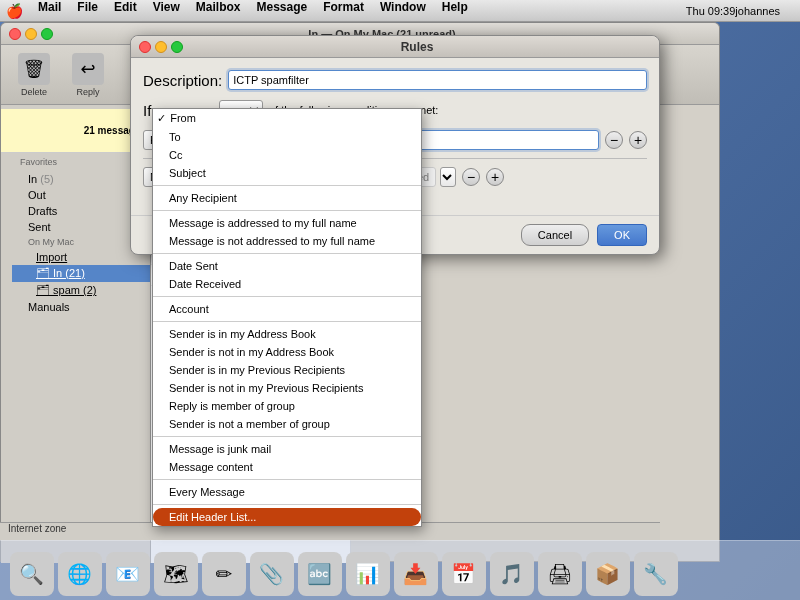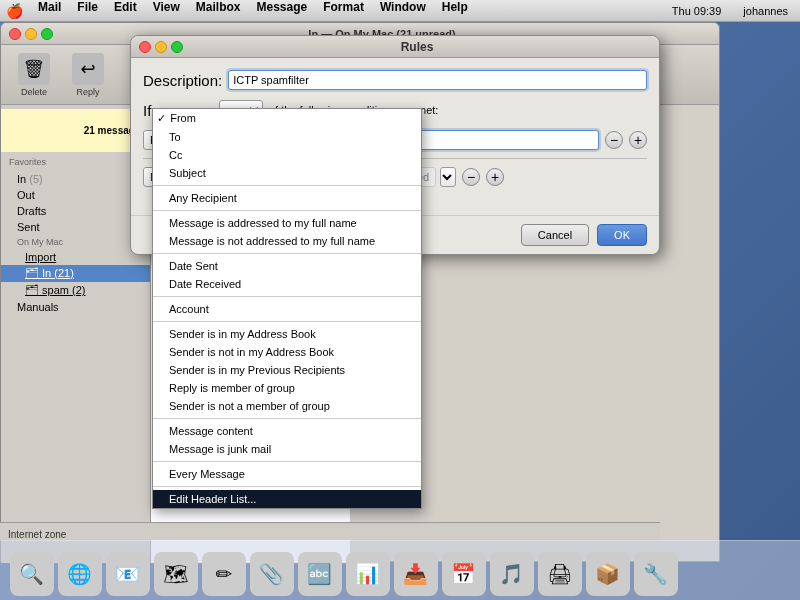--- a/index.html
+++ b/index.html
@@ -47,24 +47,24 @@
       line-height: 22px;
       color: #000;
       font-size: 12px;
       font-weight: bold;
       cursor: pointer;
     }
     .menubar-right {
       margin-left: auto;
       display: flex;
       align-items: center;
-      padding-right: 12px;
+      padding-right: 20px;
       font-size: 11px;
       color: #000;
-      gap: 22px;
+      gap: 0;
     }
 
     
     .mail-window {
       position: absolute;
       top: 22px;
       left: 0;
       width: 720px;
       height: 540px;
       background: #d4d0c8;
@@ -143,20 +143,21 @@
       width: 150px;
       background: #d0cdc6;
       border-right: 1px solid #999;
       padding: 4px 0;
     }
     .sidebar-item {
       padding: 2px 8px 2px 16px;
       font-size: 11px;
       color: #000;
       cursor: pointer;
+      margin-left: 11px;
     }
     .sidebar-item.active {
       background: #5585c8;
       color: white;
     }
     .sidebar-item-indent {
       padding-left: 24px;
       text-decoration: underline;
     }
 
@@ -297,22 +298,23 @@
       content: '✓';
       margin-left: -12px;
       margin-right: 4px;
     }
     .dropdown-separator {
       border: none;
       border-top: 1px solid #ccc;
       margin: 3px 0;
     }
     .dropdown-item.selected-blue {
-      background: #0f172a;
+      background: #c2410c;
       color: #fff;
+      border-radius: 9px;
     }
 
     
     .rules-buttons {
       display: flex;
       justify-content: flex-end;
       gap: 8px;
       margin-top: 8px;
       padding: 8px 12px;
       border-top: 1px solid #ccc;
@@ -320,20 +322,21 @@
     .btn {
       height: 22px;
       padding: 0 16px;
       border-radius: 4px;
       font-size: 11px;
       cursor: pointer;
       border: 1px solid #888;
     }
     .btn-cancel {
       background: linear-gradient(to bottom, #eee, #d0d0d0);
+      border-radius: 9px;
     }
     .btn-ok {
       background: linear-gradient(to bottom, #6699dd, #4477cc);
       color: #fff;
       border: 1px solid #3366bb;
     }
     .mailbox-select-wrapper {
       display: flex;
       align-items: center;
       gap: 4px;
@@ -379,21 +382,21 @@
     
     .status-bar {
       position: absolute;
       bottom: 60px;
       left: 0;
       width: 660px;
       height: 18px;
       background: #d0cdc6;
       border-top: 1px solid #999;
       display: flex;
-      align-items: flex-end;
+      align-items: flex-start;
       padding: 0 8px;
       font-size: 10px;
       color: #333;
     }
   </style>
 </head>
 <body>
 
 <div class="desktop">
 
@@ -551,25 +554,26 @@
     <div class="dropdown-item">Message is not addressed to my full name</div>
     <hr class="dropdown-separator">
     <div class="dropdown-item">Date Sent</div>
     <div class="dropdown-item">Date Received</div>
     <hr class="dropdown-separator">
     <div class="dropdown-item">Account</div>
     <hr class="dropdown-separator">
     <div class="dropdown-item">Sender is in my Address Book</div>
     <div class="dropdown-item">Sender is not in my Address Book</div>
     <div class="dropdown-item">Sender is in my Previous Recipients</div>
+    <div class="dropdown-item">Sender is not in my Previous Recipients</div>
     <div class="dropdown-item">Reply is member of group</div>
     <div class="dropdown-item">Sender is not a member of group</div>
     <hr class="dropdown-separator">
+    <div class="dropdown-item">Message is junk mail</div>
     <div class="dropdown-item">Message content</div>
-    <div class="dropdown-item">Message is junk mail</div>
     <hr class="dropdown-separator">
     <div class="dropdown-item">Every Message</div>
     <hr class="dropdown-separator">
     <div class="dropdown-item selected-blue">Edit Header List...</div>
   </div>
 
   <div class="status-bar">
     <span>Internet zone</span>
   </div>
 

